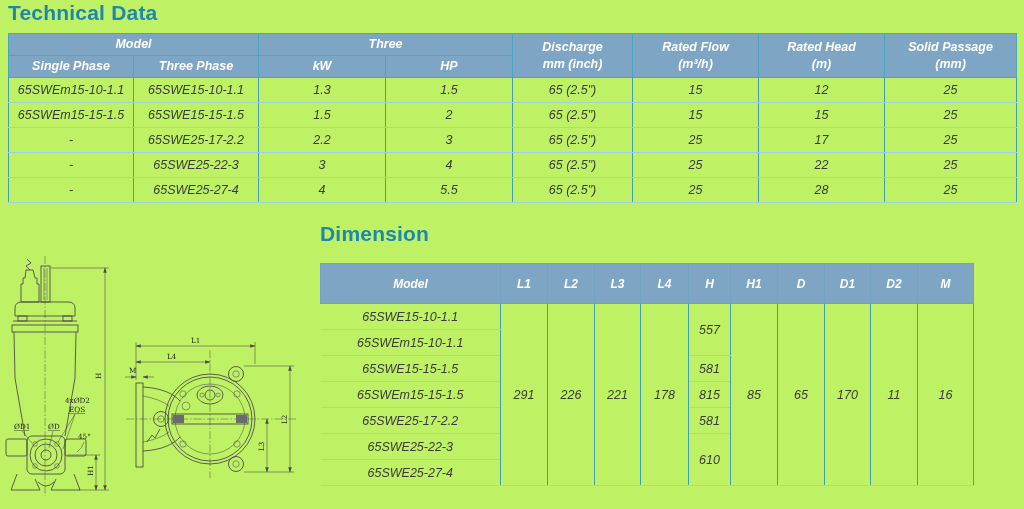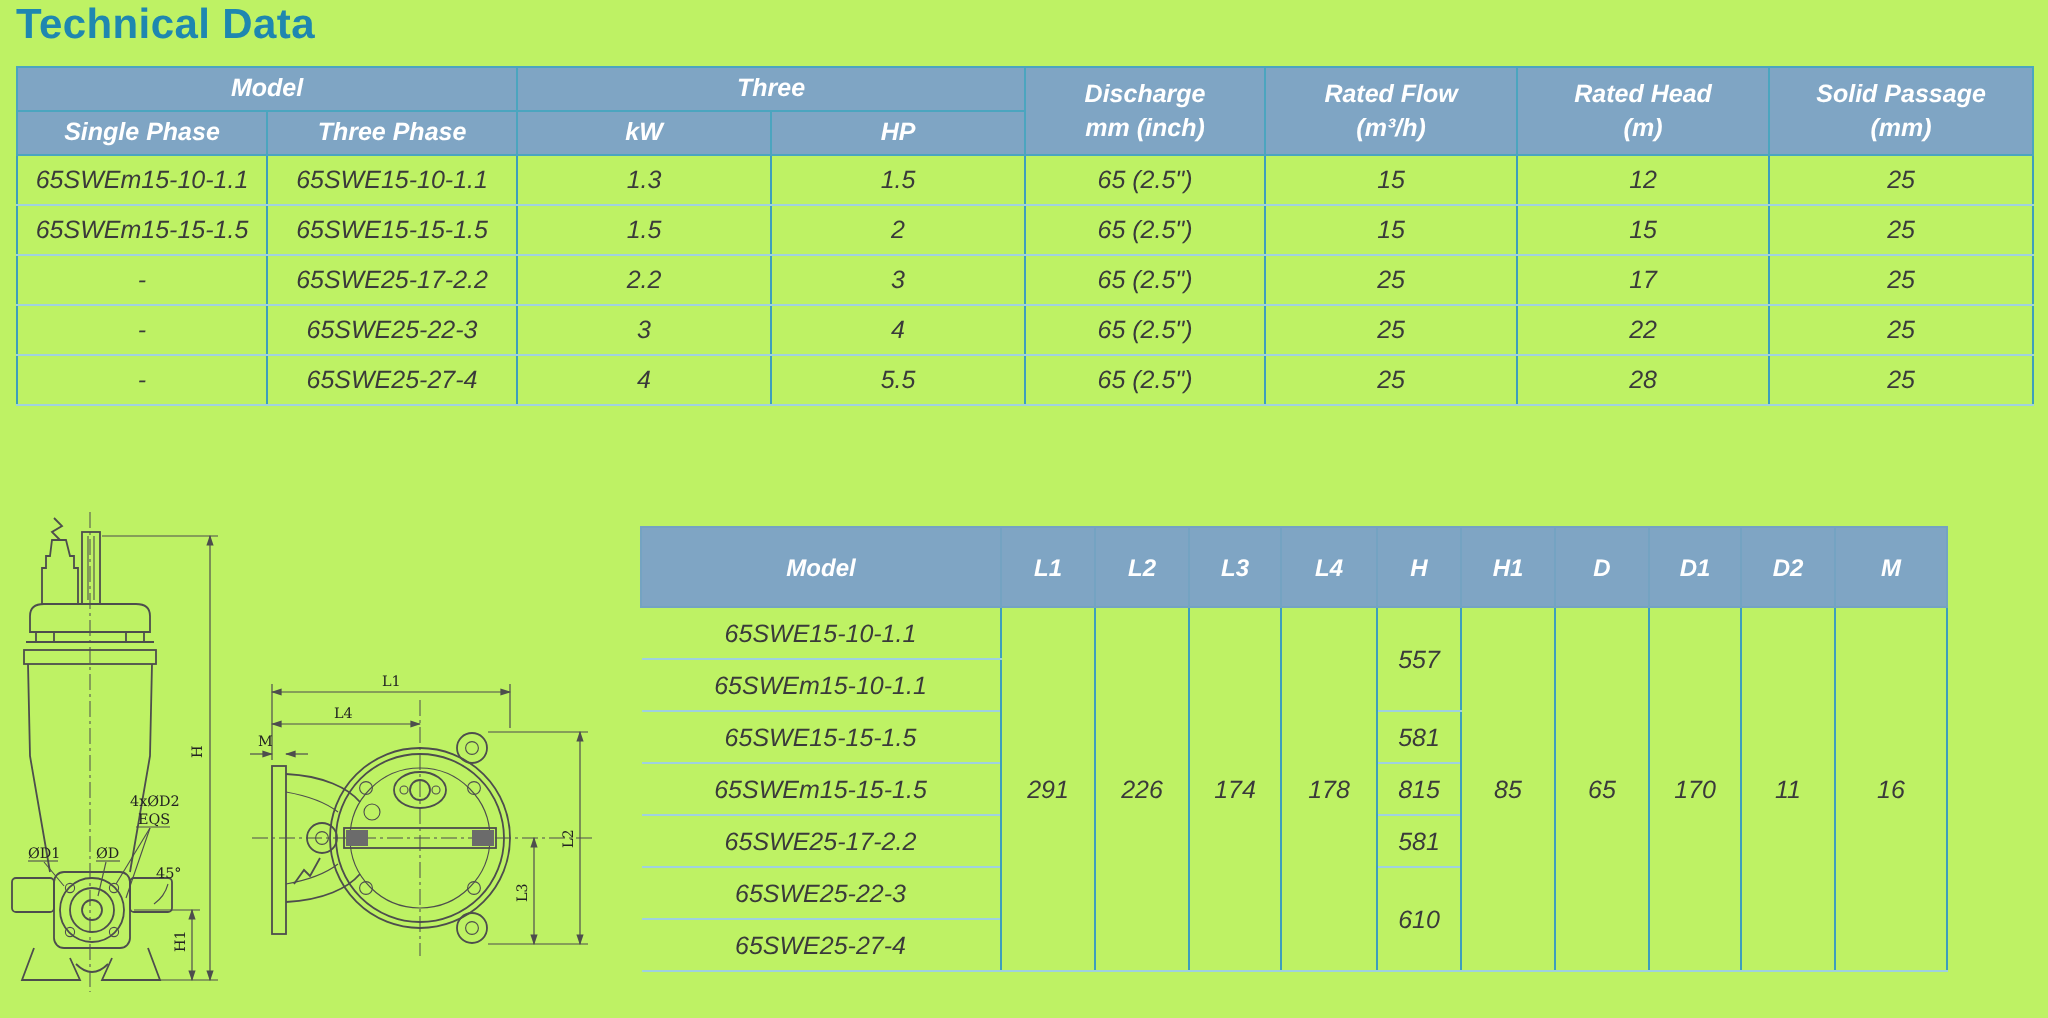--- a/index.html
+++ b/index.html
@@ -126,20 +126,21 @@
         <td>4</td>
         <td>5.5</td>
         <td>65 (2.5")</td>
         <td>25</td>
         <td>28</td>
         <td>25</td>
       </tr>
     </tbody>
   </table>
 
+  <div class="sec-title" id="dim-title">Dimension</div>
 
   <table id="dim-table">
     <colgroup>
       <col style="width:180px">
         <col style="width:47px">
         <col style="width:47px">
         <col style="width:46px">
       <col style="width:48px">
         <col style="width:42px">
         <col style="width:47px">
@@ -161,21 +162,21 @@
         <th>D1</th>
         <th>D2</th>
         <th>M</th>
       </tr>
     </thead>
     <tbody>
       <tr>
         <td class="model">65SWE15-10-1.1</td>
         <td rowspan="7">291</td>
         <td rowspan="7">226</td>
-        <td rowspan="7">174</td>
+        <td rowspan="7">221</td>
         <td rowspan="7">178</td>
         <td rowspan="2">557</td>
         <td rowspan="7">85</td>
         <td rowspan="7">65</td>
         <td rowspan="7">170</td>
         <td rowspan="7">11</td>
         <td rowspan="7">16</td>
       </tr>
       <tr>
         <td class="model">65SWEm15-10-1.1</td>

